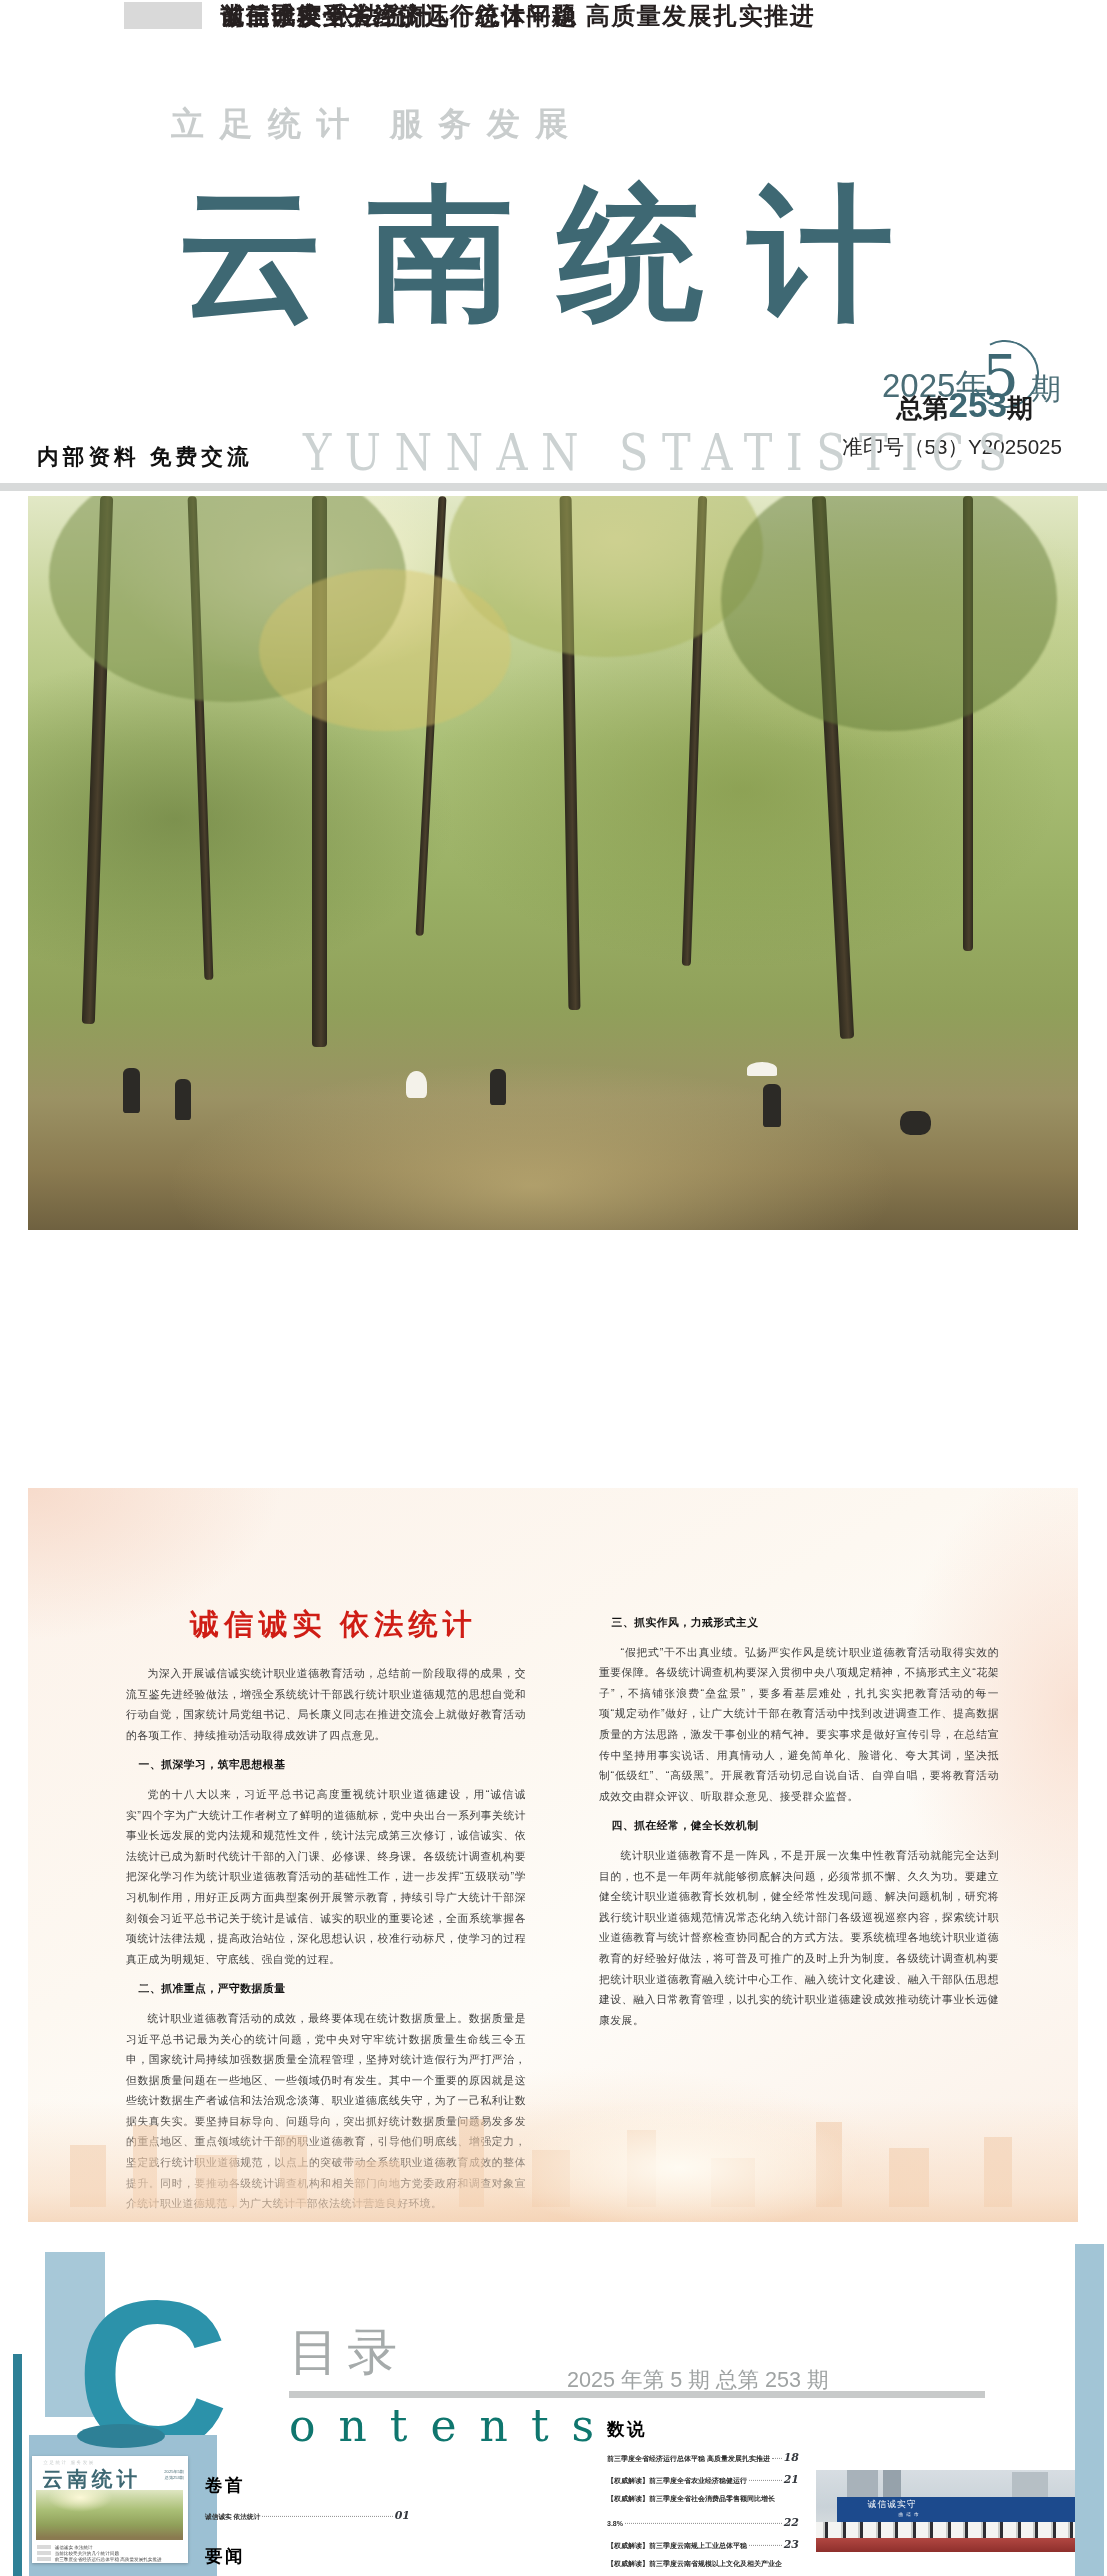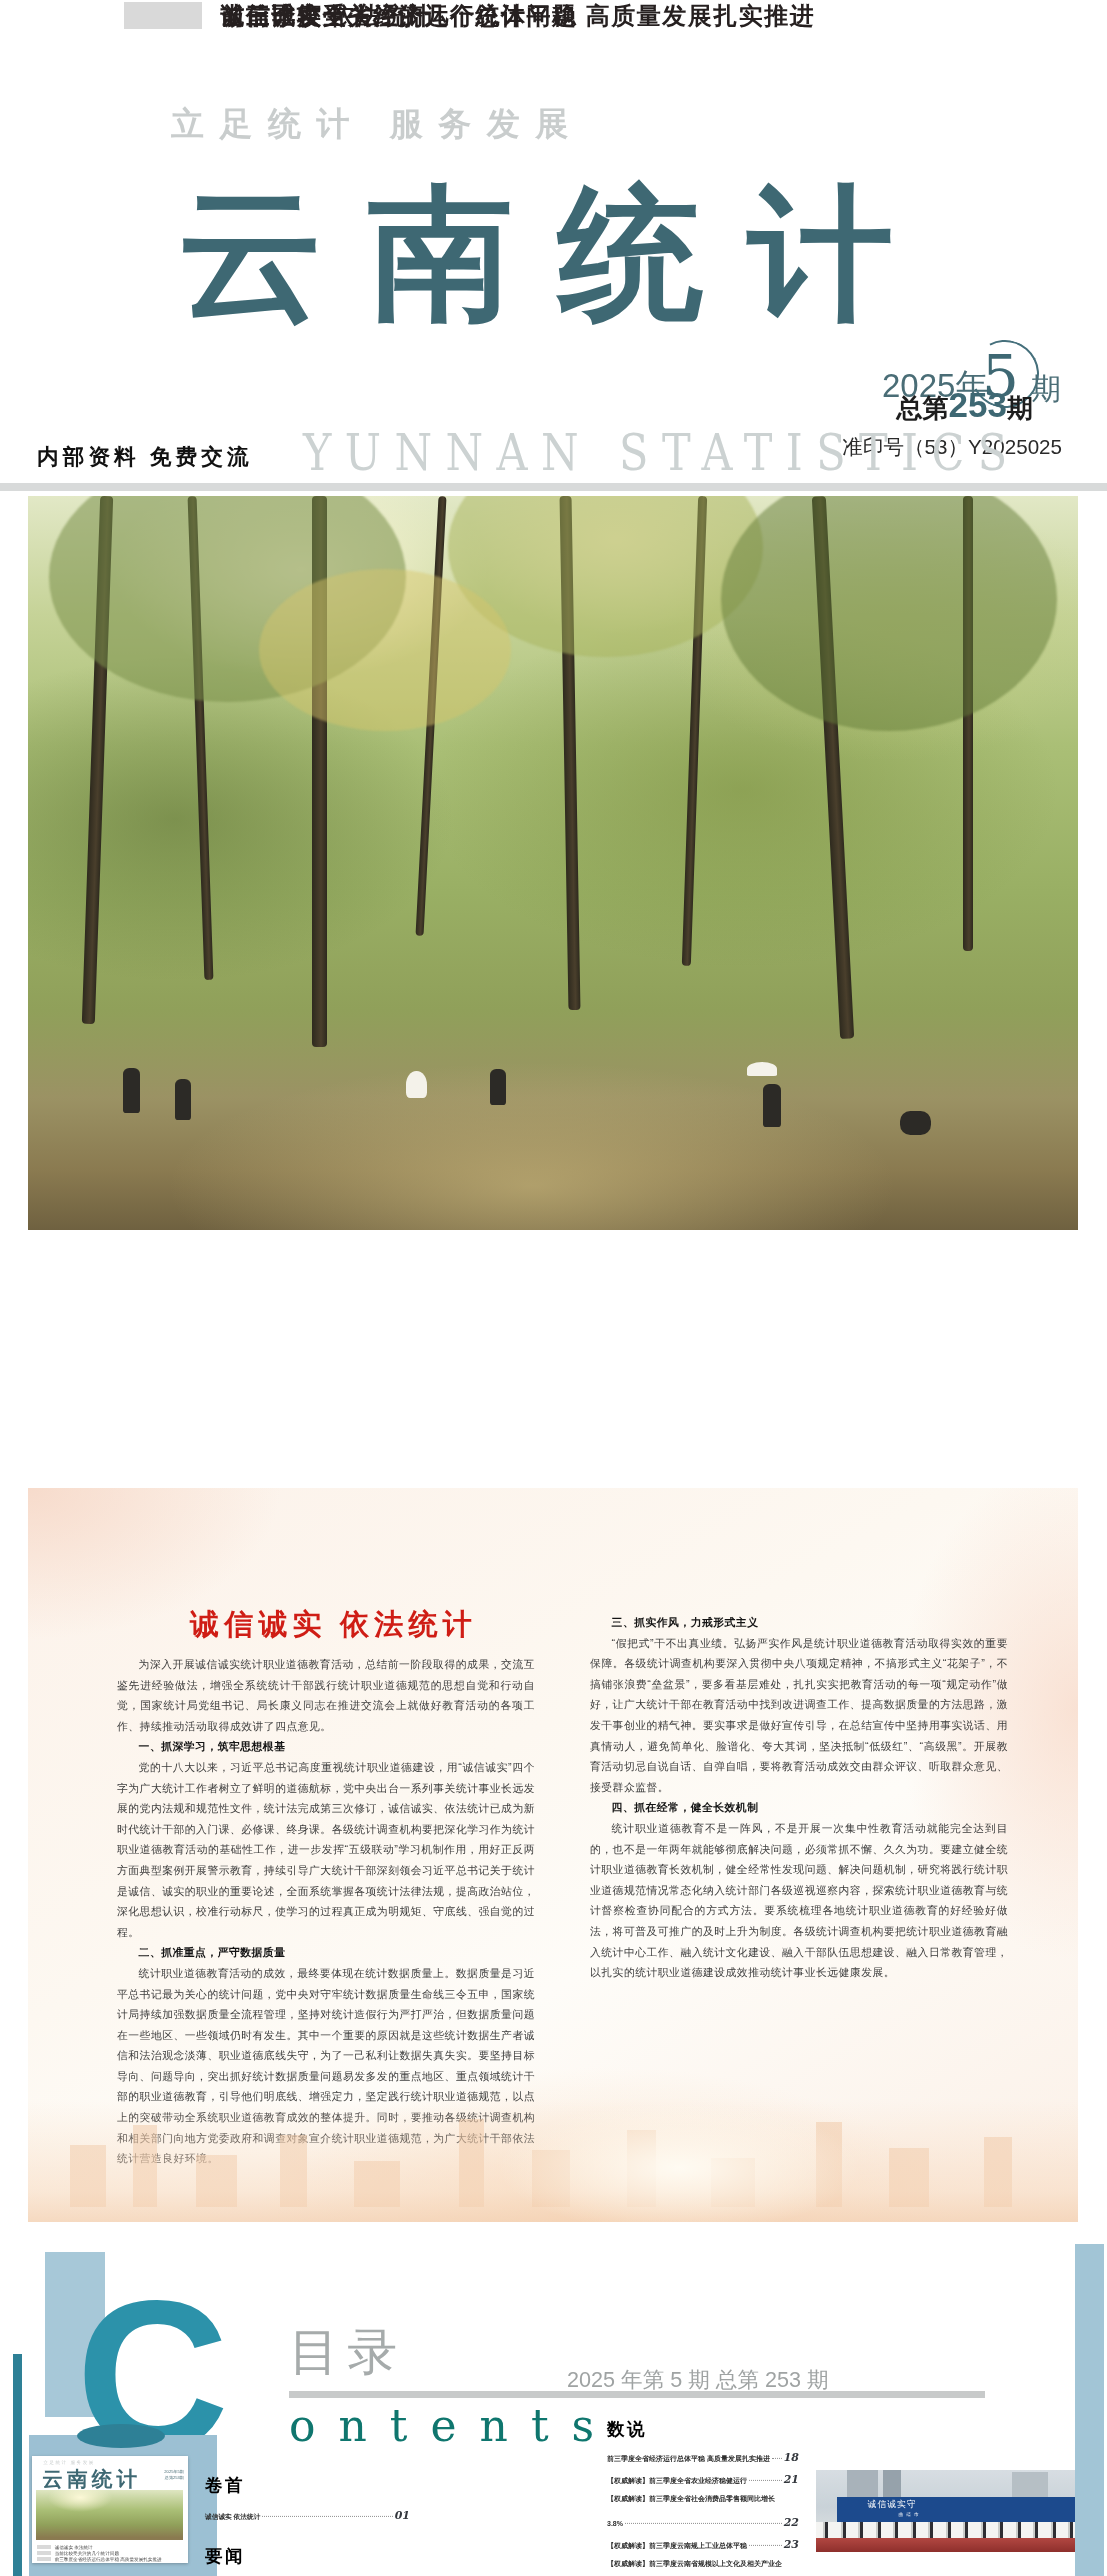--- a/index.html
+++ b/index.html
@@ -43,21 +43,21 @@
 
   
   .article-page{left:28px;top:1488px;width:1050px;height:734px;overflow:hidden;
     background:
       radial-gradient(ellipse 361px 216px at 0% 0%, rgba(246,215,198,.85), rgba(246,215,198,0) 70%),
       radial-gradient(ellipse 258px 361px at 100% 30%, rgba(247,214,196,.7), rgba(247,214,196,0) 70%),
       radial-gradient(ellipse 464px 206px at 55% 100%, rgba(250,223,196,.8), rgba(250,223,196,0) 75%),
       linear-gradient(150deg,#fcf2ea 0%,#fdf8f1 40%,#fefcf8 60%,#fbf0e7 100%);}
   .article-title{left:162px;top:117px;font-size:29px;font-weight:bold;color:#cf1d15;letter-spacing:5.2px;position:absolute;}
   .art-col{position:absolute;width:418px;font-size:10.8px;line-height:20.6px;letter-spacing:0.5px;color:#3c3c3c;text-align:justify;overflow:hidden;}
-  .art-col p{margin:0;text-indent:2em;}
+  .art-col p{margin:9px;text-indent:2em;}
   .art-h{font-weight:bold;color:#141414;text-indent:2em;margin:0;}
   .skyline{position:absolute;left:0;top:613px;width:1050px;height:121px;overflow:hidden;}
   .bldg{position:absolute;bottom:15.5px;background:#eec4a0;opacity:.5;}
   .sky-glow{position:absolute;left:0;bottom:0;width:1050px;height:121px;
     background:radial-gradient(ellipse 258px 93px at 62% 55%, rgba(255,252,244,.95), rgba(255,252,244,0) 70%),
       linear-gradient(180deg, rgba(250,226,202,0) 0%, rgba(247,216,188,.55) 75%, rgba(243,206,174,.75) 100%);}
 
   
   .c-block{left:45px;top:2252px;width:60px;height:165px;background:#a7c8d8;}
   .big-c{left:76px;top:2269px;font-size:212px;line-height:1;color:#2c92aa;font-weight:bold;}

